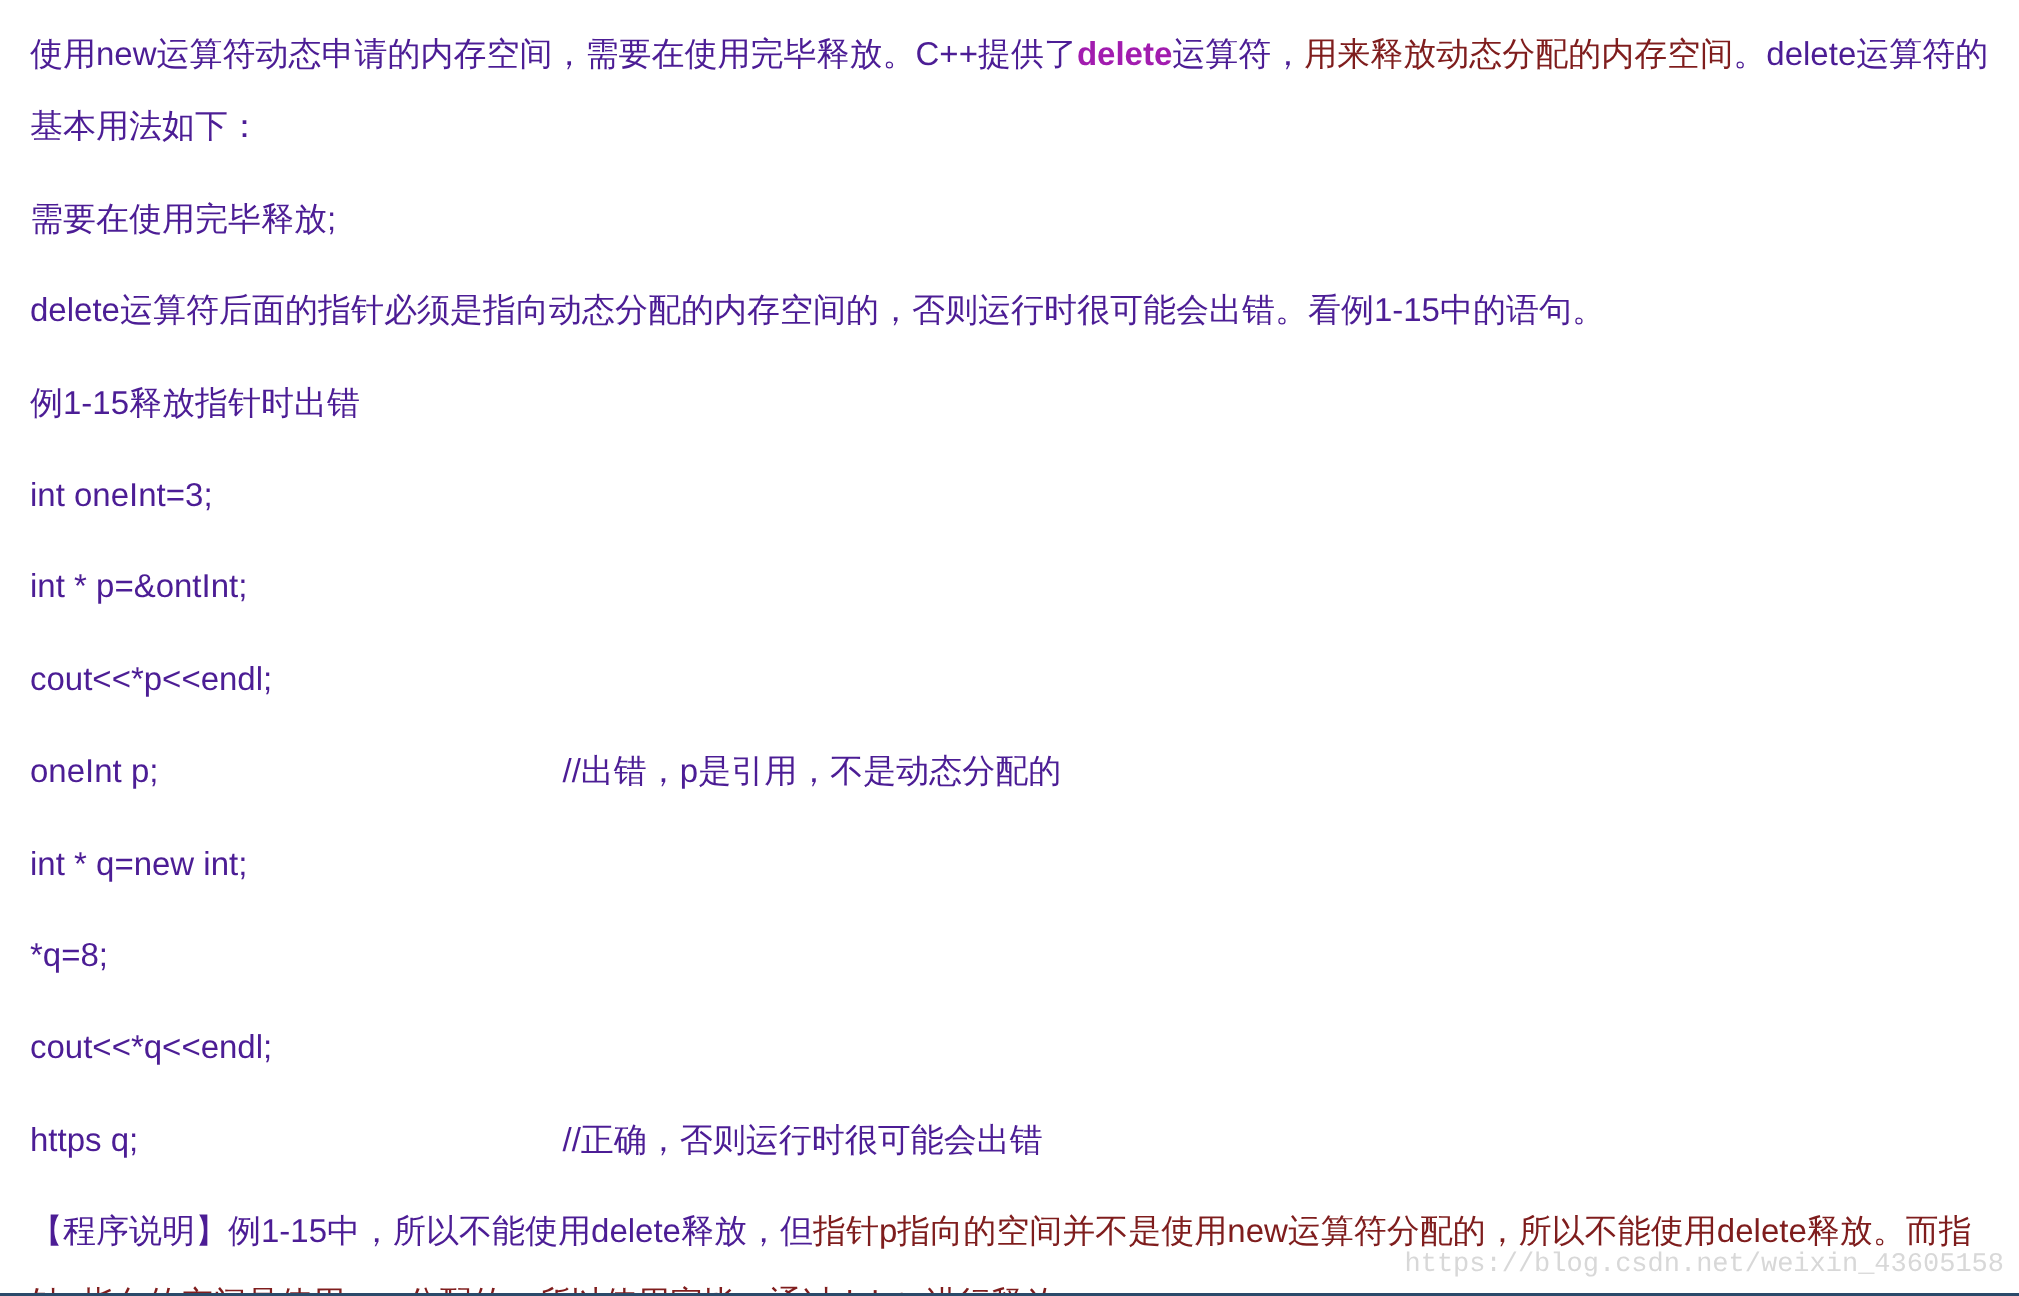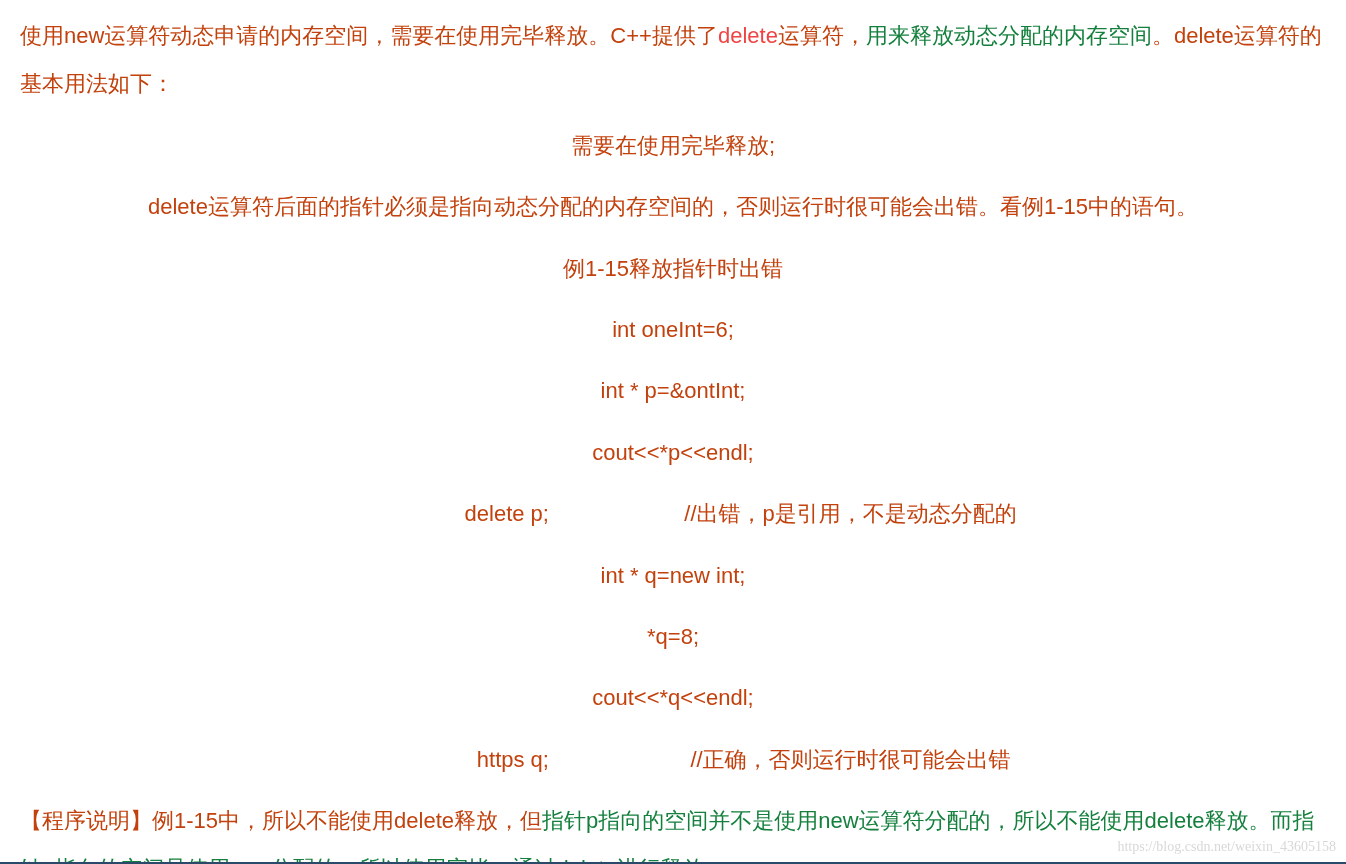--- a/index.html
+++ b/index.html
@@ -9,54 +9,54 @@
       background: #ffffff;
       font-family: "Microsoft YaHei", "PingFang SC", sans-serif;
       font-size: 22px;
       line-height: 1.6;
       color: #164070;
       padding: 12px 20px 8px 20px;
       position: relative;
       border-bottom: 2px solid #2a4a6a;
     }
     p { margin-bottom: 13px; line-height: 2.2; }
-    .blue { color: #c2410c; text-align: center; }
-    .red { color: #15803d; }
-    .red-bold { color: #ef4444; font-weight: normal; }
+    .blue { color: #4c1d95; }
+    .red { color: #7f1d1d; }
+    .red-bold { color: #a21caf; font-weight: bold; }
     .watermark {
       position: absolute;
       bottom: 4px;
       right: 10px;
-      font-size: 14px;
+      font-size: 18px;
       color: #d8d8d8;
-      font-family: Liberation Serif, serif;
+      font-family: Liberation Mono, monospace;
     }
     .pad-comment { display: inline-block; }
   </style>
 </head>
 <body>
 
 <p>
   <span class="blue">使用new运算符动态申请的内存空间，需要在使用完毕释放。C++提供了</span><span class="red-bold">delete</span><span class="blue">运算符，</span><span class="red">用来释放动态分配的内存空间</span><span class="blue">。delete运算符的基本用法如下：</span>
 </p>
 
 <p class="blue">需要在使用完毕释放;</p>
 
 <p class="blue">delete运算符后面的指针必须是指向动态分配的内存空间的，否则运行时很可能会出错。看例1-15中的语句。</p>
 
 <p class="blue">例1-15释放指针时出错</p>
 
-<p class="blue">int oneInt=6;</p>
+<p class="blue">int oneInt=3;</p>
 
 <p class="blue">int * p=&amp;ontInt;</p>
 
 <p class="blue">cout&lt;&lt;*p&lt;&lt;endl;</p>
 
 <p class="blue">
-  <span class="pad-comment" style="width:355px">delete  p;</span><span>//出错，p是引用，不是动态分配的</span>
+  <span class="pad-comment" style="width:355px">oneInt  p;</span><span>//出错，p是引用，不是动态分配的</span>
 </p>
 
 <p class="blue">int * q=new int;</p>
 
 <p class="blue">*q=8;</p>
 
 <p class="blue">cout&lt;&lt;*q&lt;&lt;endl;</p>
 
 <p class="blue">
   <span class="pad-comment" style="width:355px">https q;</span><span>//正确，否则运行时很可能会出错</span>

